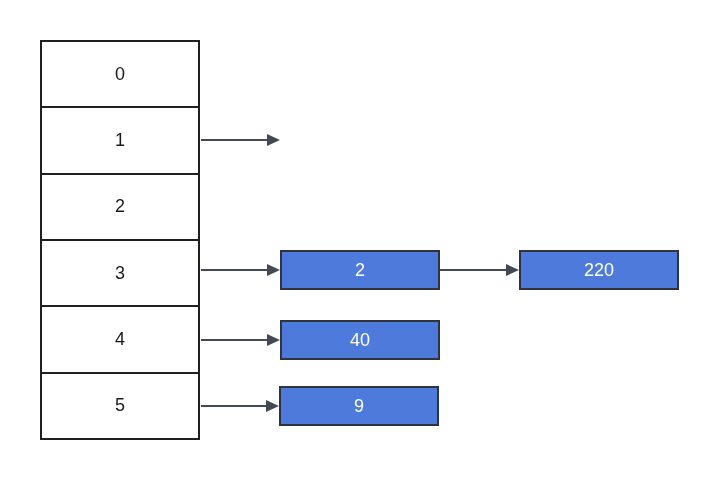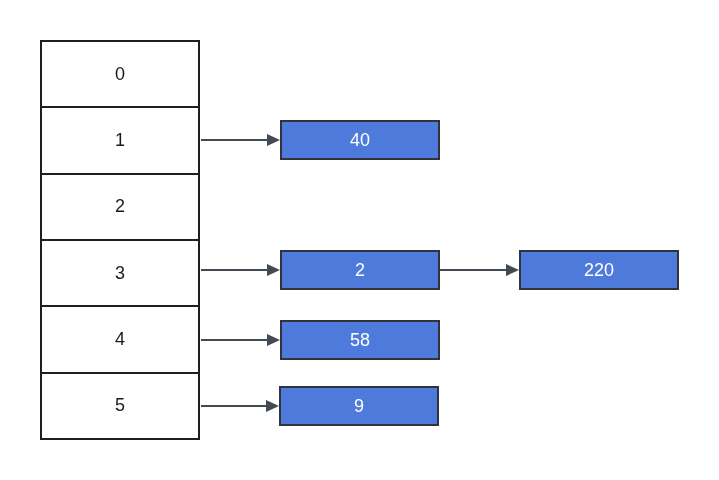--- a/index.html
+++ b/index.html
@@ -124,29 +124,26 @@
   </div>
   <div class="arrow" style="left:201px; top:334px; width:79px;">
     <div class="shaft"></div>
     <div class="head"></div>
   </div>
   <div class="arrow" style="left:201px; top:400px; width:78px;">
     <div class="shaft"></div>
     <div class="head"></div>
   </div>
 
-  <div class="list-node" style="left:280px; top:120px;">
-    <span>40</span>
-  </div>
   <div class="list-node" style="left:280px; top:250px;">
     <span>2</span>
   </div>
   <div class="list-node" style="left:519px; top:250px;">
     <span>220</span>
   </div>
   <div class="list-node" style="left:280px; top:320px;">
-    <span>58</span>
+    <span>40</span>
   </div>
   <div class="list-node" style="left:279px; top:386px;">
     <span>9</span>
   </div>
 
 </div>
 
 </body></html>

